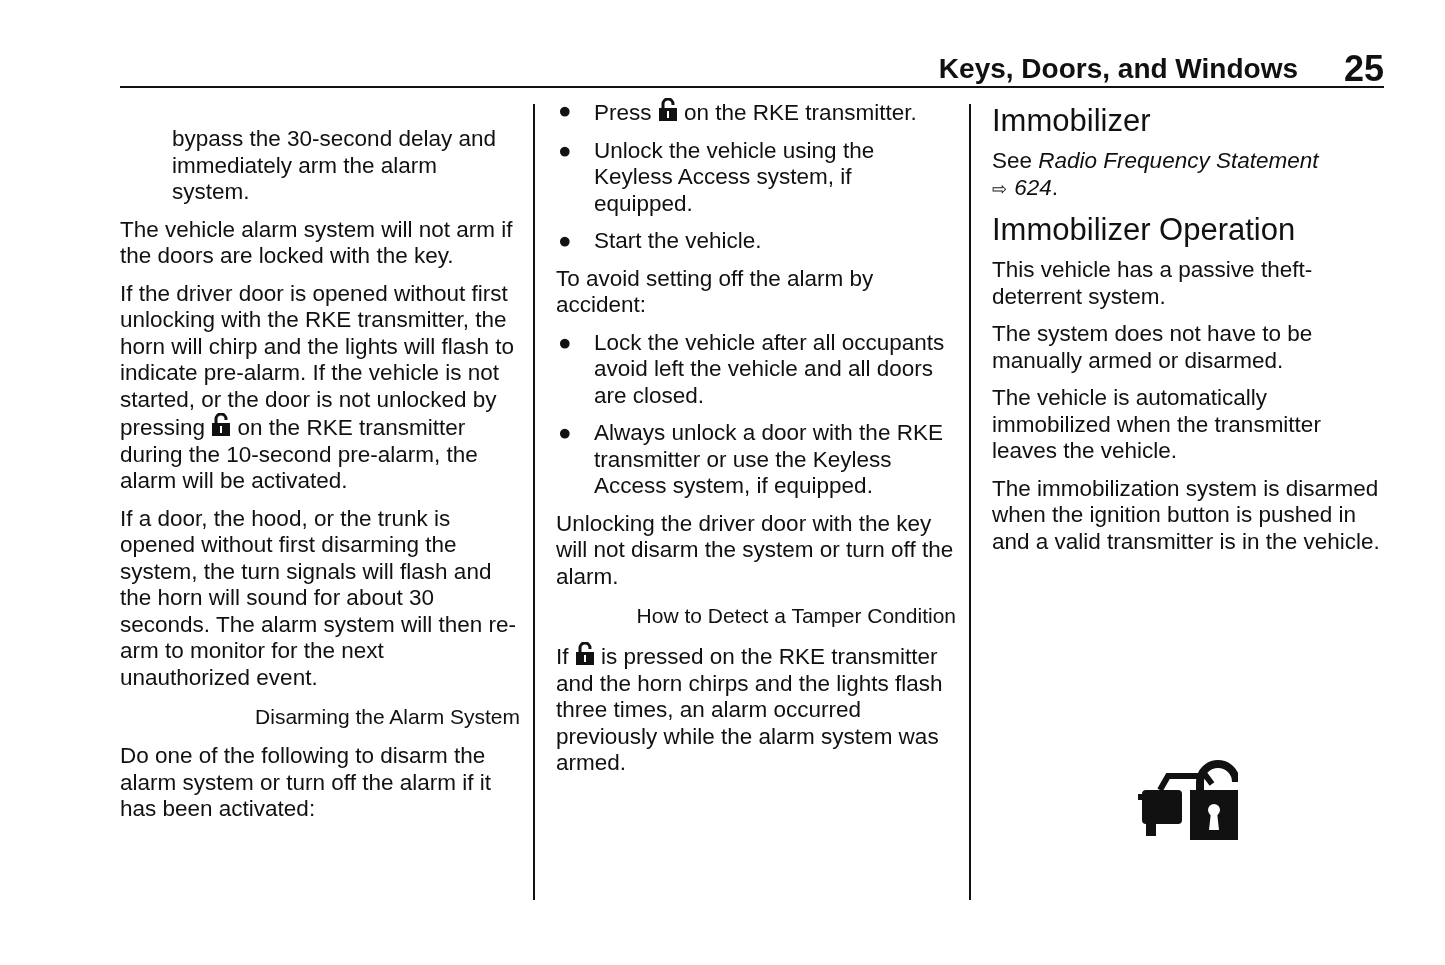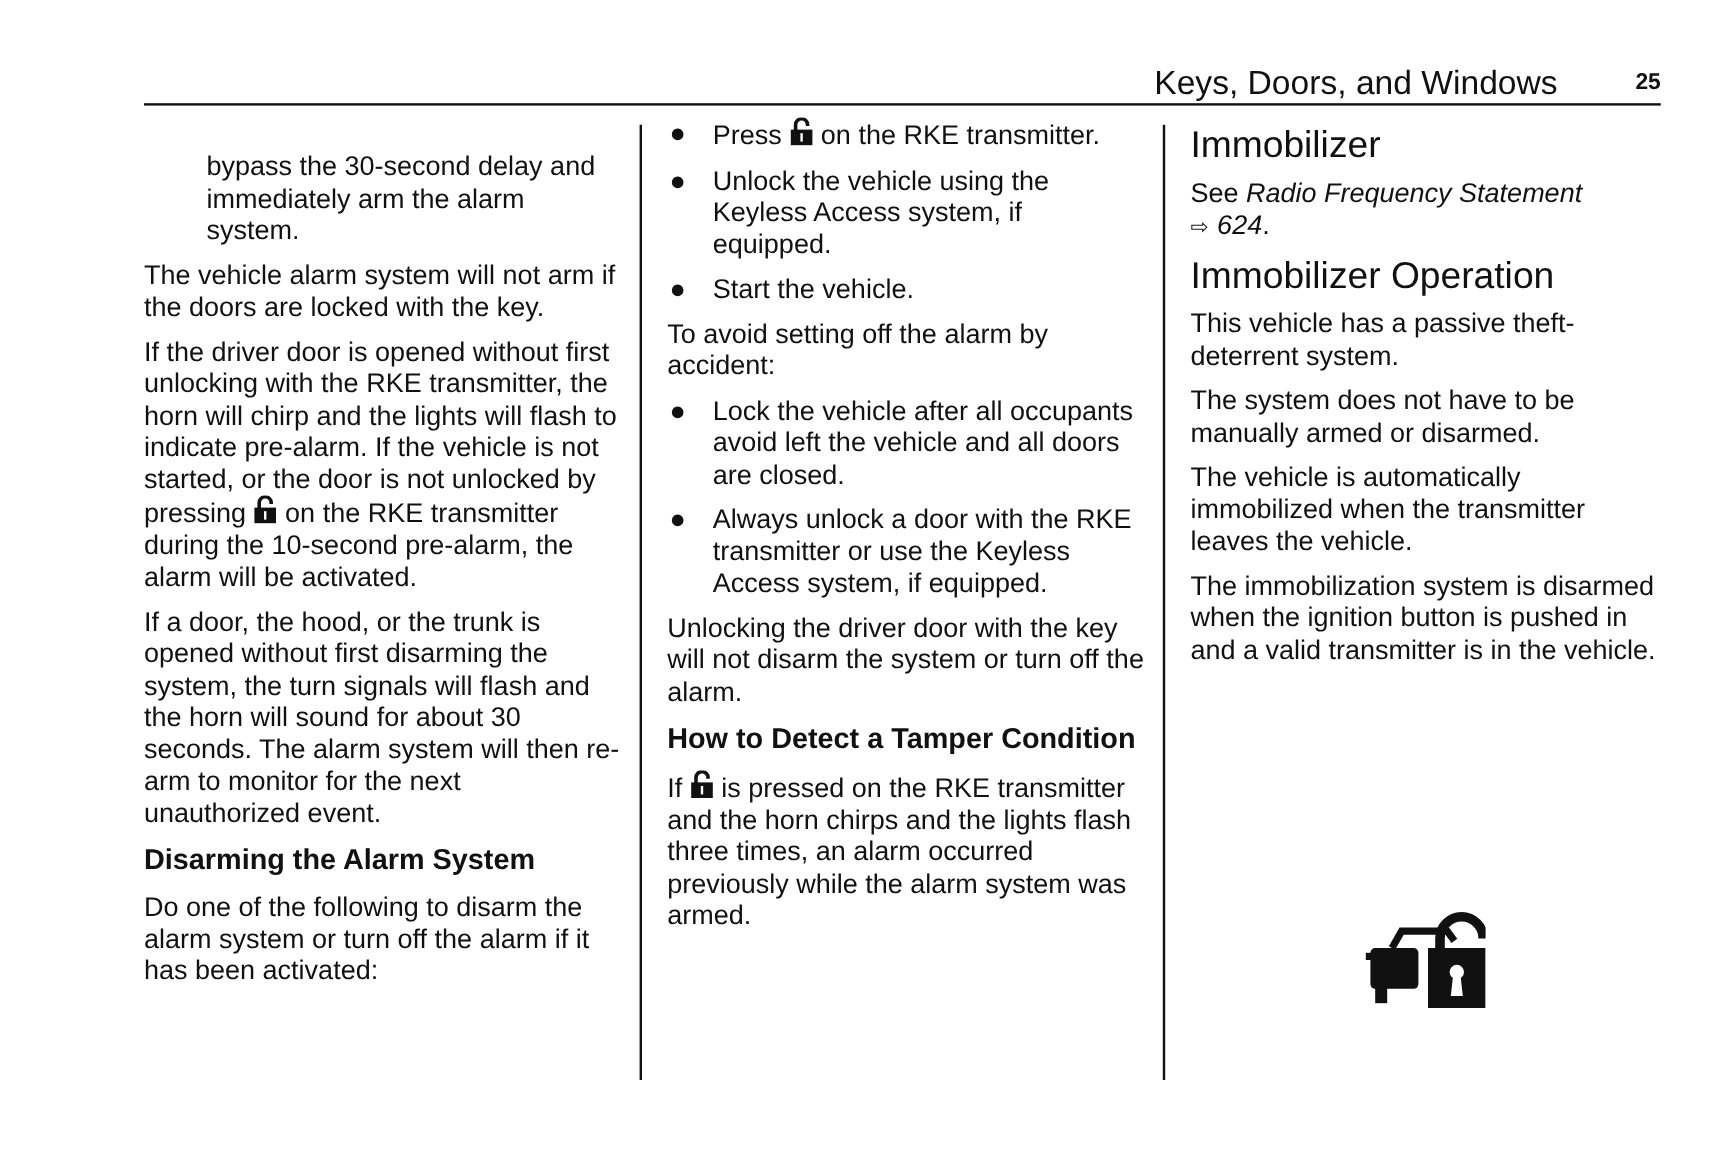--- a/index.html
+++ b/index.html
@@ -1,28 +1,28 @@
 <!DOCTYPE html>
 <html><head>
 <meta charset="utf-8">
 <style>
   html, body { margin:0; padding:0; background:#ffffff; }
   body { width:1445px; height:965px; position:relative; overflow:hidden;
          font-family:"Liberation Sans", sans-serif; color:#111111; }
   .header { position:absolute; left:120px; top:52px; width:1264px; height:34px; border-bottom:2px solid #111; }
-  .header-title { position:absolute; right:86px; top:0; font-size:28px; font-weight:normal; line-height:34px; }
-  .header-page { position:absolute; right:0; top:0; font-size:19px; font-weight:bold; line-height:34px; }
+  .header-title { position:absolute; right:86px; top:0; font-size:28px; font-weight:bold; line-height:34px; }
+  .header-page { position:absolute; right:0; top:0; font-size:36px; font-weight:bold; line-height:34px; }
   .col { position:absolute; top:98px; font-size:22.5px; line-height:26.5px; }
   .col1 { left:120px; width:400px; }
   .col2 { left:556px; width:400px; }
   .col3 { left:992px; width:400px; }
   .divider { position:absolute; top:104px; width:2px; height:796px; background:#111; }
   p { margin:0 0 11px 0; }
   .indent { padding-left:52px;margin-top:28px; }
-  h2 { font-size:24px; font-weight:bold; margin:6px 0 12px 0; line-height:29px; }
+  h2 { font-size:21px; font-weight:normal; margin:6px 0 12px 0; line-height:29px;text-align:right; }
   h1 { font-size:31px; font-weight:normal; margin:6px 0 10px 0; line-height:34px; }
   ul { list-style:none; margin:0 0 11px 0; padding:0; }
   li { position:relative; padding-left:38px; margin-bottom:11px; }
   li .bullet { position:absolute; left:2px; top:0; }
   .lock { display:inline-block; width:20px; height:24px; vertical-align:-2px; }
   .arrow { display:inline-block; width:16px; font-style:normal; font-size:18px; }
   i { font-style:italic; }
   .big-icon { position:absolute; left:1138px; top:760px; width:100px; height:82px; }
 </style>
 </head>

